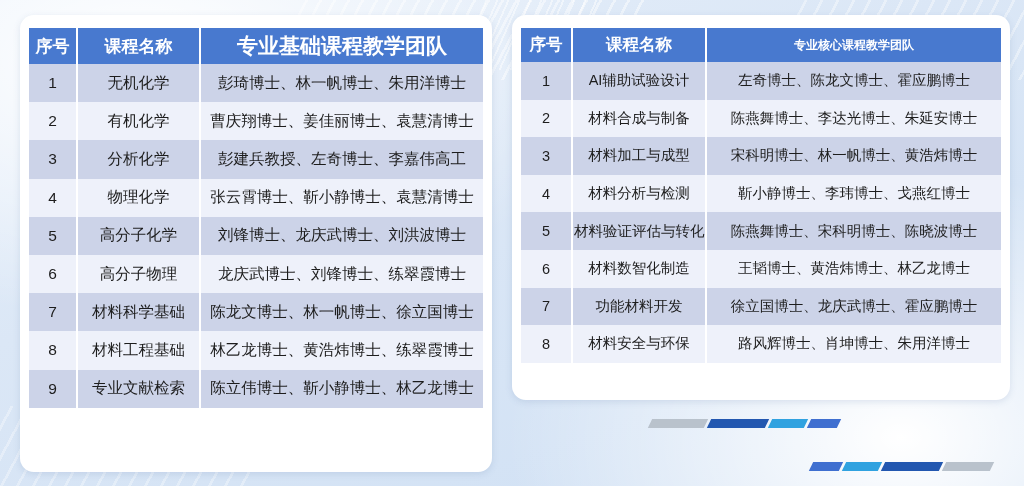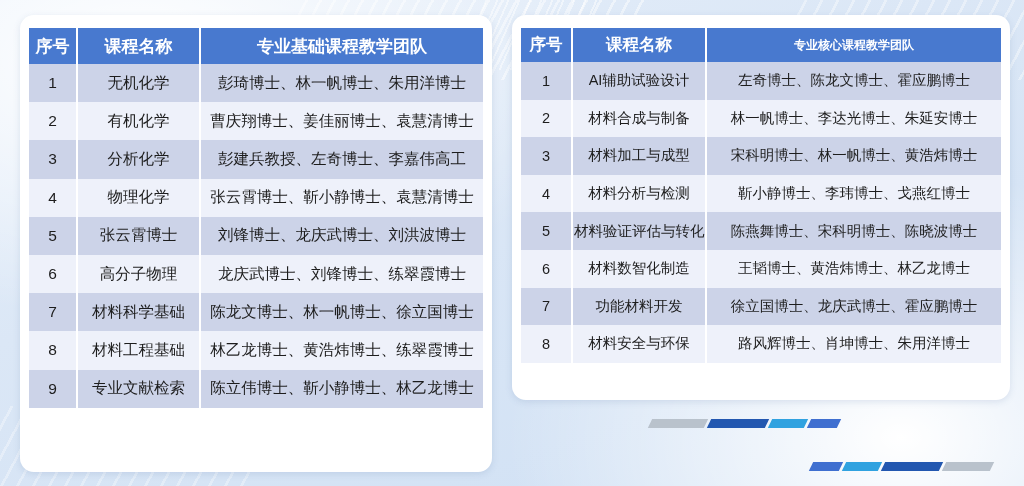--- a/index.html
+++ b/index.html
@@ -114,21 +114,21 @@
 
   tr.odd  td { background: #ccd3e8; }
   tr.even td { background: #eef1fa; }
 
   
   #card-left th { height: 36px; font-size: 17px; }
   #card-left td { height: 38.2px; font-size: 15.5px; }
   #card-left col.c-no   { width: 49px;  }
   #card-left col.c-name { width: 123px; }
   #card-left col.c-team { width: 282px; }
-  #card-left th.h-team  { font-size: 17px; }
+  #card-left th.h-team  { font-size: 21px; }
 
   
   #card-right th { height: 34px; font-size: 16.5px; }
   #card-right td { height: 37.6px; font-size: 14.5px; }
   #card-right col.c-no   { width: 52px;  }
   #card-right col.c-name { width: 134px; }
   #card-right col.c-team { width: 294px; }
   #card-right th.h-team  { font-size: 12px; }
 
   
@@ -215,21 +215,21 @@
           <td>分析化学</td>
           <td>彭建兵教授、左奇博士、李嘉伟高工</td>
         </tr>
         <tr class="even">
           <td>4</td>
           <td>物理化学</td>
           <td>张云霄博士、靳小静博士、袁慧清博士</td>
         </tr>
         <tr class="odd">
           <td>5</td>
-          <td>张云霄博士</td>
+          <td>高分子化学</td>
           <td>刘锋博士、龙庆武博士、刘洪波博士</td>
         </tr>
         <tr class="even">
           <td>6</td>
           <td>高分子物理</td>
           <td>龙庆武博士、刘锋博士、练翠霞博士</td>
         </tr>
         <tr class="odd">
           <td>7</td>
           <td>材料科学基础</td>
@@ -265,21 +265,21 @@
       </thead>
       <tbody>
         <tr class="odd">
           <td>1</td>
           <td>AI辅助试验设计</td>
           <td>左奇博士、陈龙文博士、霍应鹏博士</td>
         </tr>
         <tr class="even">
           <td>2</td>
           <td>材料合成与制备</td>
-          <td>林一帆博士、李达光博士、朱延安博士</td>
+          <td>陈燕舞博士、李达光博士、朱延安博士</td>
         </tr>
         <tr class="odd">
           <td>3</td>
           <td>材料加工与成型</td>
           <td>宋科明博士、林一帆博士、黄浩炜博士</td>
         </tr>
         <tr class="even">
           <td>4</td>
           <td>材料分析与检测</td>
           <td>靳小静博士、李玮博士、戈燕红博士</td>

